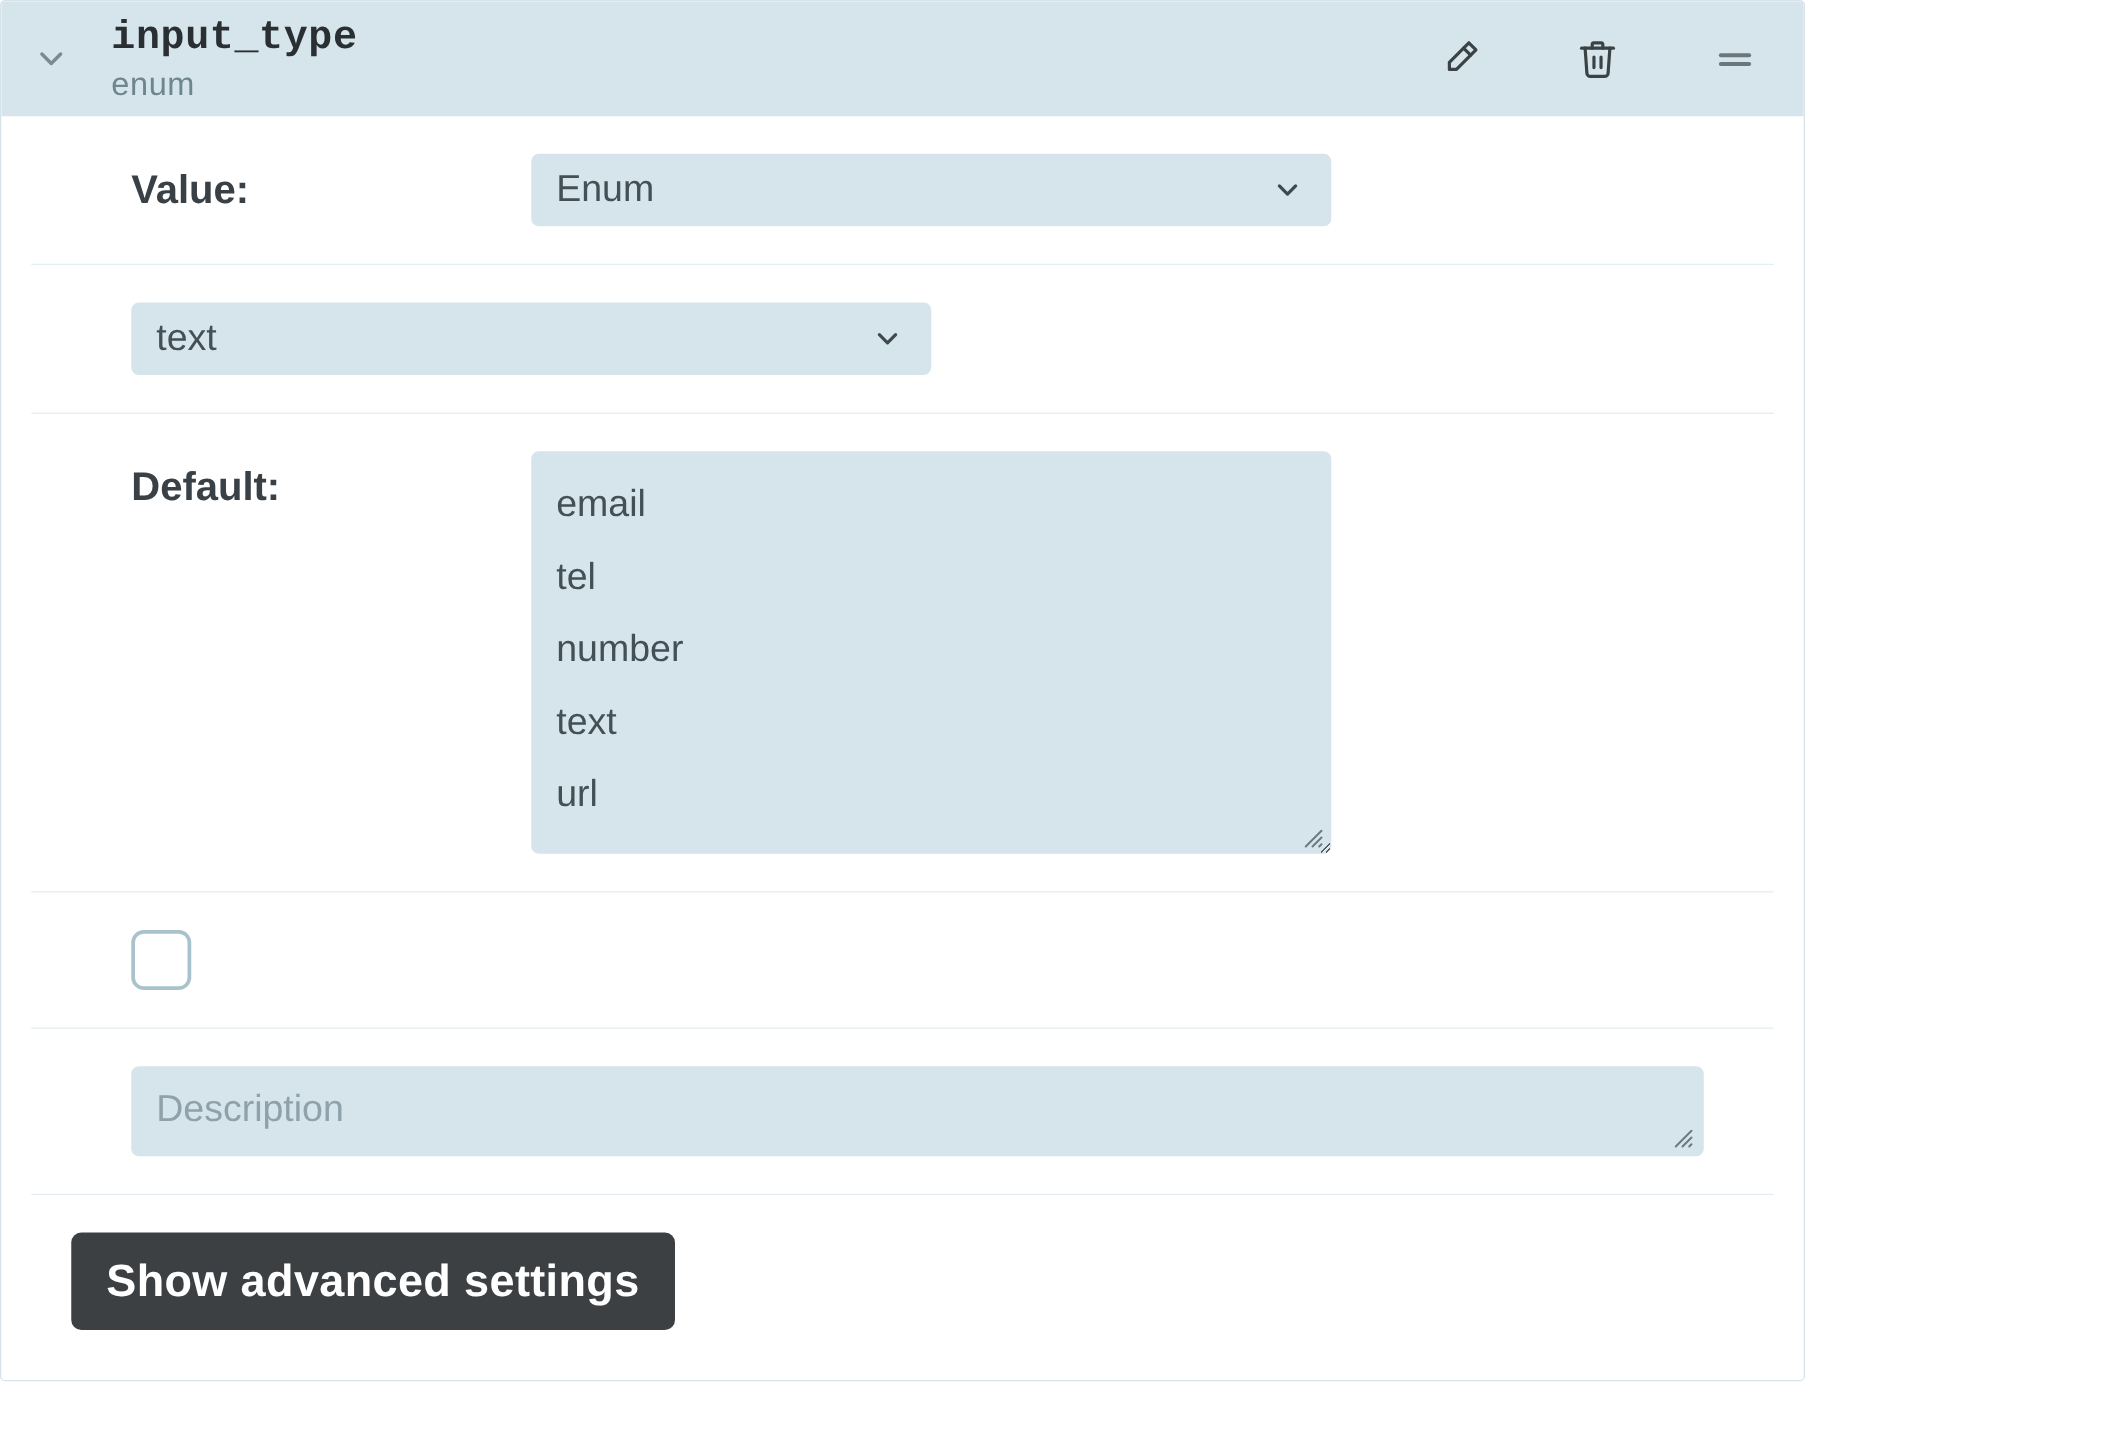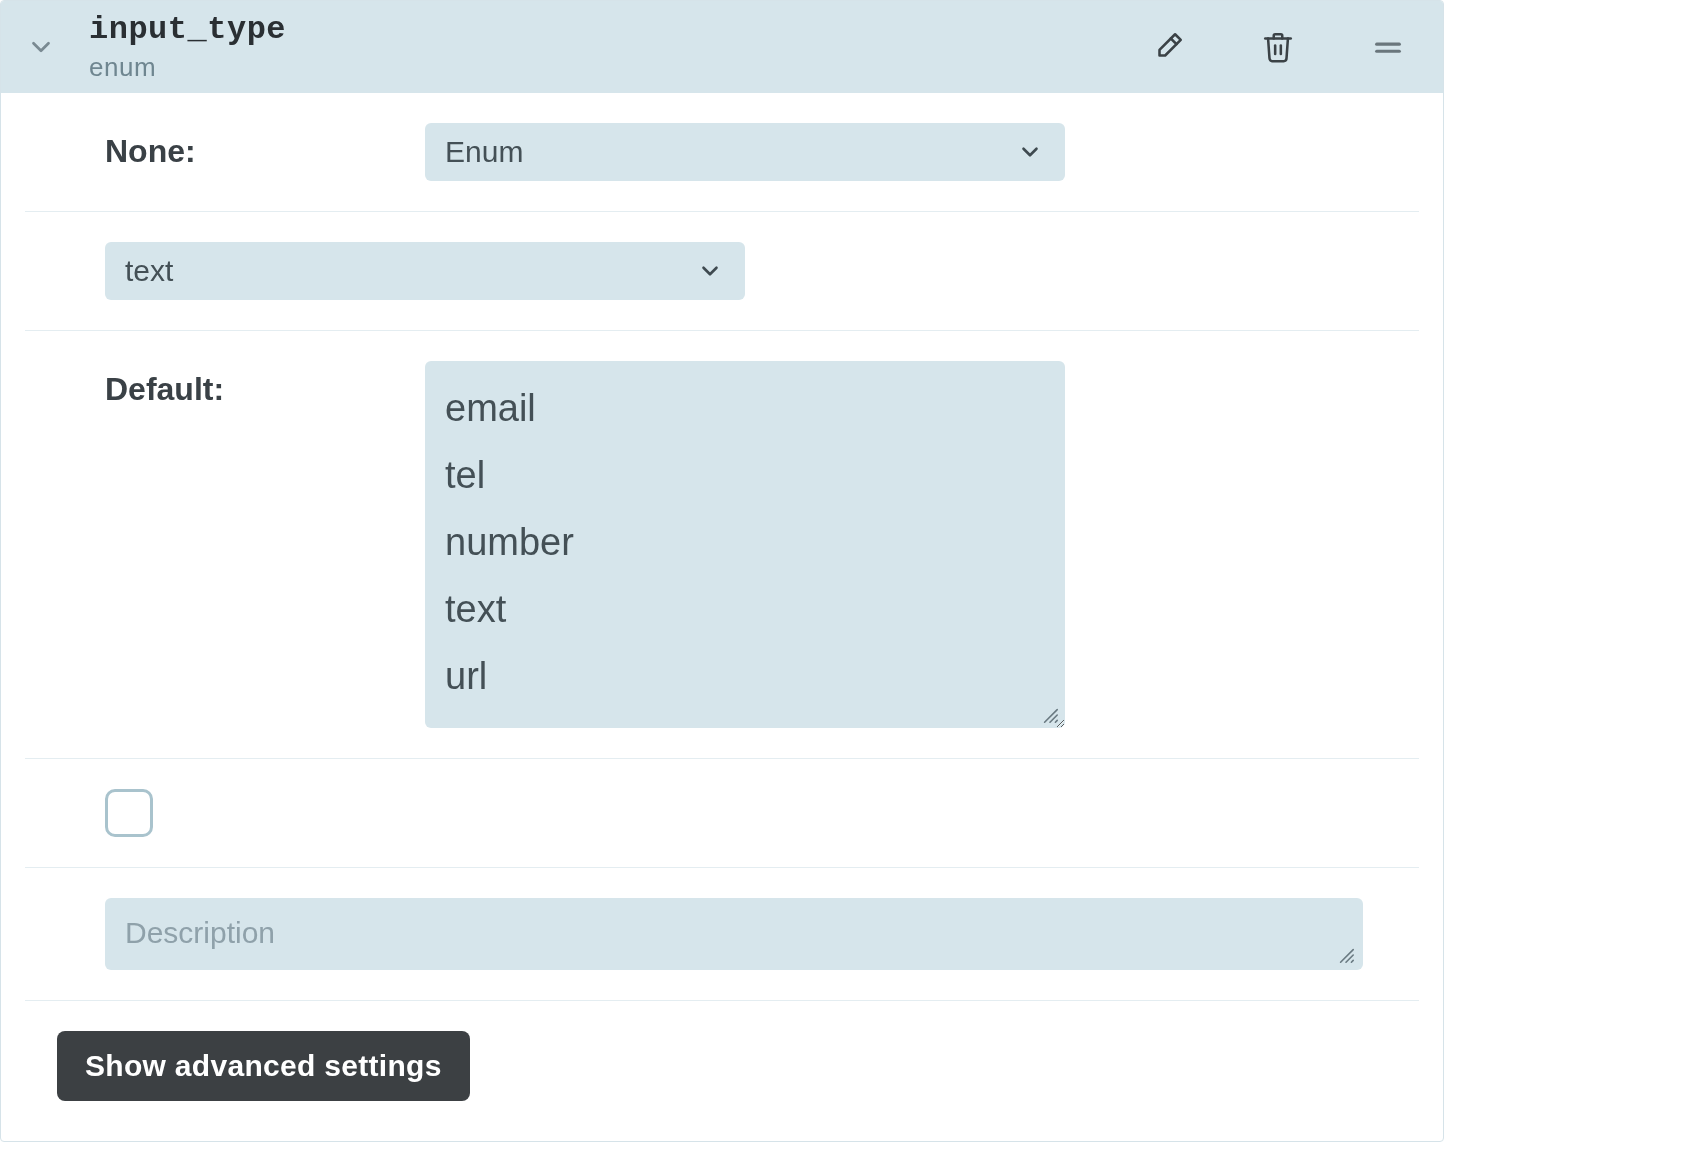--- a/index.html
+++ b/index.html
@@ -99,21 +99,21 @@
   .options {
     background:#d6e5eb;
     border-radius: 6px;
     padding: 14px 20px 18px 20px;
     position:relative;
     resize: both;
     overflow:auto;
     min-height: 320px;
   }
   .options .opt {
-    font-size: 38px;
+    font-size: 30px;
     color:#445056;
     padding: 12px 0;
     cursor:pointer;
   }
   .resize-hint {
     position:absolute; right:6px; bottom:4px;
     color:#6a7a82;
     pointer-events:none;
   }
 
@@ -139,21 +139,21 @@
     content: attr(data-placeholder);
     color:#8fa1aa;
   }
 
   .advbtn {
     margin: 30px 0 0 32px;
     display:inline-flex;
     align-items:center;
     background:#3c4043;
     color:#fff;
-    font-size: 30px;
+    font-size: 36px;
     font-weight: 700;
     padding: 18px 28px;
     border-radius: 8px;
     cursor:pointer;
     letter-spacing:.3px;
   }
 
   svg { display:block; }
 </style>
 </head>
@@ -192,21 +192,21 @@
           <line x1="4" y1="10" x2="20" y2="10"></line>
           <line x1="4" y1="15" x2="20" y2="15"></line>
         </svg>
     </div>
   </div>
 
   <div class="body">
 
     
     <div class="row">
-      <div class="lbl">None:</div>
+      <div class="lbl">Value:</div>
       <div class="ctrl">
         <div class="select">
           <span>Enum</span>
           <span class="caret">
             <svg width="26" height="26" viewBox="0 0 24 24" fill="none" stroke="currentColor" stroke-width="2.4" stroke-linecap="round" stroke-linejoin="round">
                 <polyline points="6 9 12 15 18 9"></polyline>
               </svg>
           </span>
         </div>
       </div>

